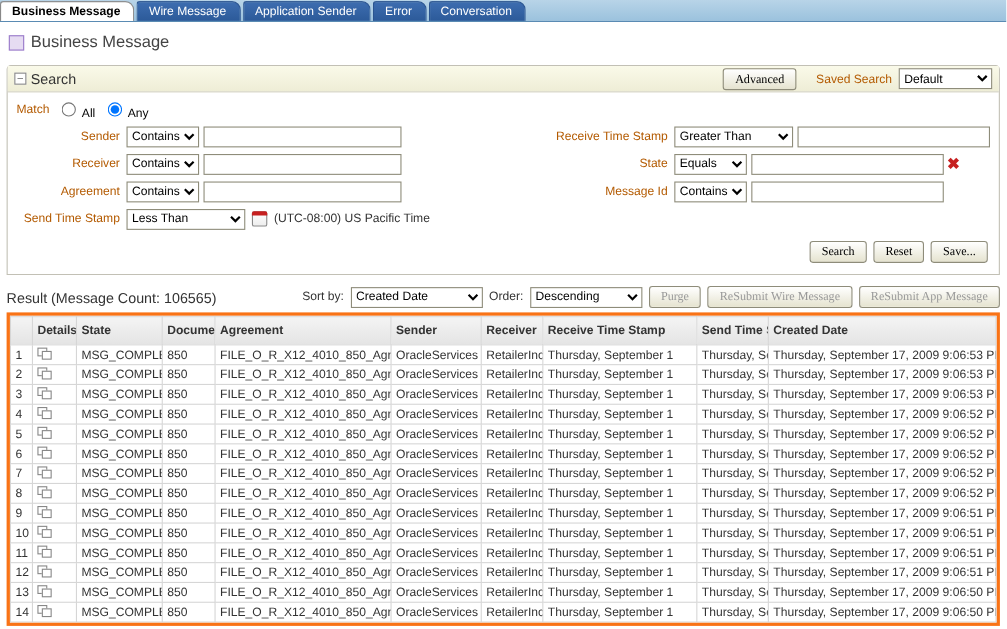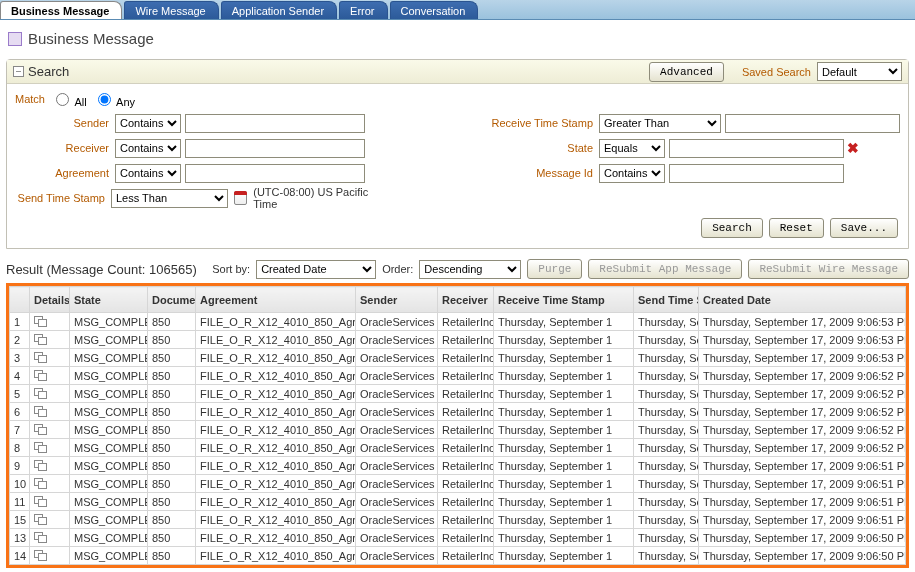--- a/index.html
+++ b/index.html
@@ -76,21 +76,21 @@
     margin-right: 4px;
     cursor: pointer;
   }
   .search-title {
     font-size: 13px;
     color: #333;
     flex: 0 0 auto;
   }
   .search-header-spacer { flex: 1; }
   .btn {
-    font-family: Liberation Mono, monospace;
+    font-family: Liberation Serif, serif;
     font-size: 11px;
     padding: 1px 10px;
     border: 1px solid #8e8c7a;
     background: linear-gradient(#fff, #e5e3cf);
     border-radius: 3px;
     cursor: pointer;
     height: 20px;
     text-align: center;
   }
   .btn:disabled { color:#999; }
@@ -130,21 +130,21 @@
     height: 22px;
   }
   .field-label {
     color: #b35a00;
     width: 100px;
     text-align: right;
     padding-right: 6px;
   }
   .criteria-col.right .field-label { width: 170px; }
   .op-select { width: 66px; margin-right: 4px; }
-  .op-select.wide { width: 122px; }
+  .op-select.wide { width: 108px; }
   .val-input {
     border: 1px solid #8e8c7a;
     height: 19px;
     width: 180px;
     font-family: inherit;
     font-size: 11px;
     padding: 0 2px;
   }
   .val-input.wide { width: 130px; }
   .val-input.xwide { width: 175px; }
@@ -320,22 +320,22 @@
 </div>
 
 <div class="result-header">
   <span class="result-title">Result (Message Count: 106565)</span>
   <span class="spacer"></span>
   <span class="sortby-label">Sort by:</span>
   <select class="select-like sortby-select"><option>Created Date</option></select>
   <span class="sortby-label">Order:</span>
   <select class="select-like order-select"><option>Descending</option></select>
   <button class="btn" disabled="">Purge</button>
+  <button class="btn" disabled="">ReSubmit Wire Message</button>
   <button class="btn" disabled="">ReSubmit App Message</button>
-  <button class="btn" disabled="">ReSubmit Wire Message</button>
 </div>
 
 <div class="grid-wrap">
   <table class="grid">
     <thead>
         <tr id="grid-head">
           <th class="col-idx"></th>
           <th class="col-det">Details</th>
           <th class="col-state">State</th>
           <th class="col-doc">Document Type</th>
@@ -474,21 +474,21 @@
           <td class="col-state">MSG_COMPLETE</td>
           <td class="col-doc">850</td>
           <td class="col-agr">FILE_O_R_X12_4010_850_Agr</td>
           <td class="col-snd">OracleServices</td>
           <td class="col-rcv">RetailerInc</td>
           <td class="col-rts">Thursday, September 1</td>
           <td class="col-sts">Thursday, Se</td>
           <td class="col-crd">Thursday, September 17, 2009 9:06:51 PM G</td>
         </tr>
         <tr>
-          <td class="col-idx">15</td>
+          <td class="col-idx">12</td>
           <td class="col-det"><span class="detail-icon"></span></td>
           <td class="col-state">MSG_COMPLETE</td>
           <td class="col-doc">850</td>
           <td class="col-agr">FILE_O_R_X12_4010_850_Agr</td>
           <td class="col-snd">OracleServices</td>
           <td class="col-rcv">RetailerInc</td>
           <td class="col-rts">Thursday, September 1</td>
           <td class="col-sts">Thursday, Se</td>
           <td class="col-crd">Thursday, September 17, 2009 9:06:51 PM G</td>
         </tr>

